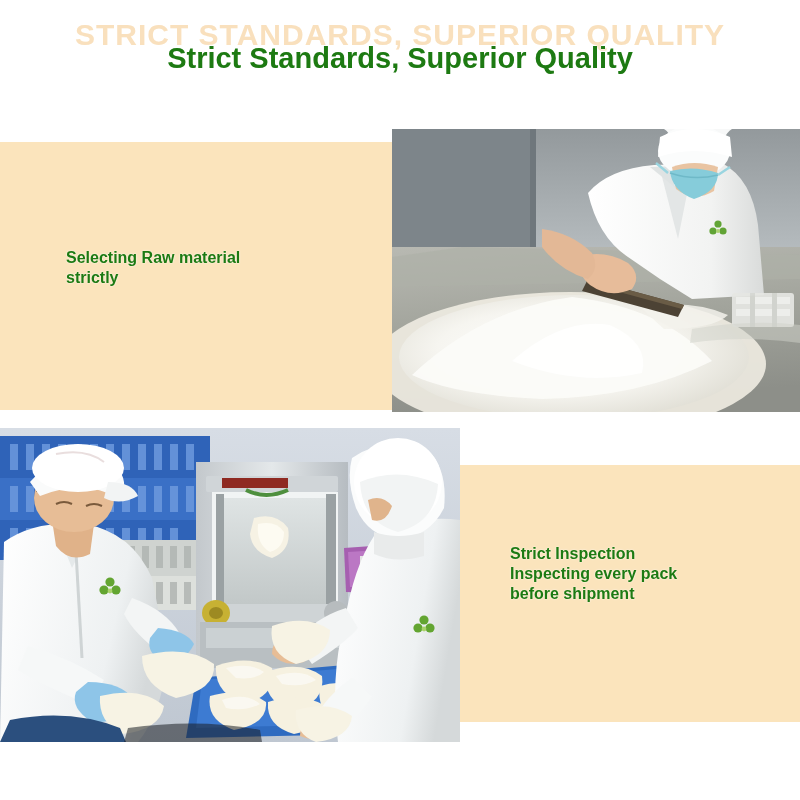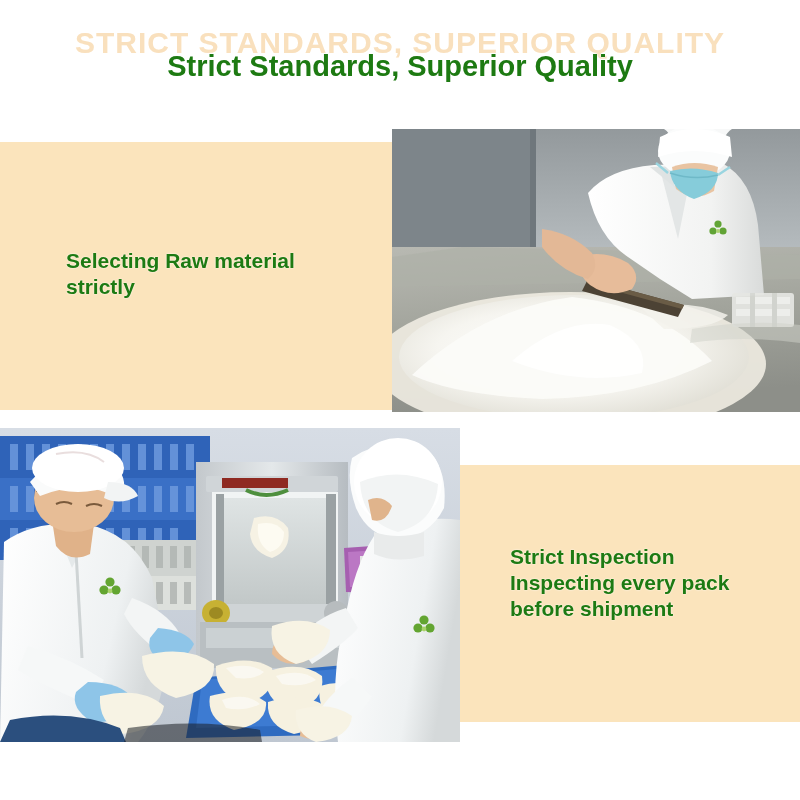--- a/index.html
+++ b/index.html
@@ -6,21 +6,21 @@
   body{
     width:800px;height:800px;
     background:#ffffff;
     font-family:"Liberation Sans", sans-serif;
     overflow:hidden;
     position:relative;
   }
   #stage{position:relative;width:800px;height:800px;overflow:hidden;background:#fff;}
 
   
-  .header{position:absolute;left:0;top:0;width:784px;height:130px;margin-top:8px;}
+  .header{position:absolute;left:0;top:0;width:784px;height:130px;}
   .wm{
     position:absolute;left:0;top:18px;width:800px;
     text-align:center;
     font-size:30px;font-weight:700;letter-spacing:1px;
     color:#f9e0bd;
     white-space:nowrap;
     user-select:none;
   }
   .title{
     position:absolute;left:0;top:42px;width:800px;
@@ -32,21 +32,21 @@
   }
 
   
   .cream{
     position:absolute;
     background:#fbe4bc;
   }
   .panel-text{
     position:absolute;
     color:#1d7a12;
-    font-size:21px;
+    font-size:16px;
     font-weight:700;
     line-height:1.24;
     text-shadow:0 0 2px #ffffff;
     white-space:pre-line;
   }
   #panel-top{left:0;top:142px;width:392px;height:268px;}
   #panel-top-text{left:66px;top:248px;width:310px;}
   #panel-bottom{left:460px;top:465px;width:340px;height:257px;}
   #panel-bottom-text{left:510px;top:544px;width:285px;}
 

